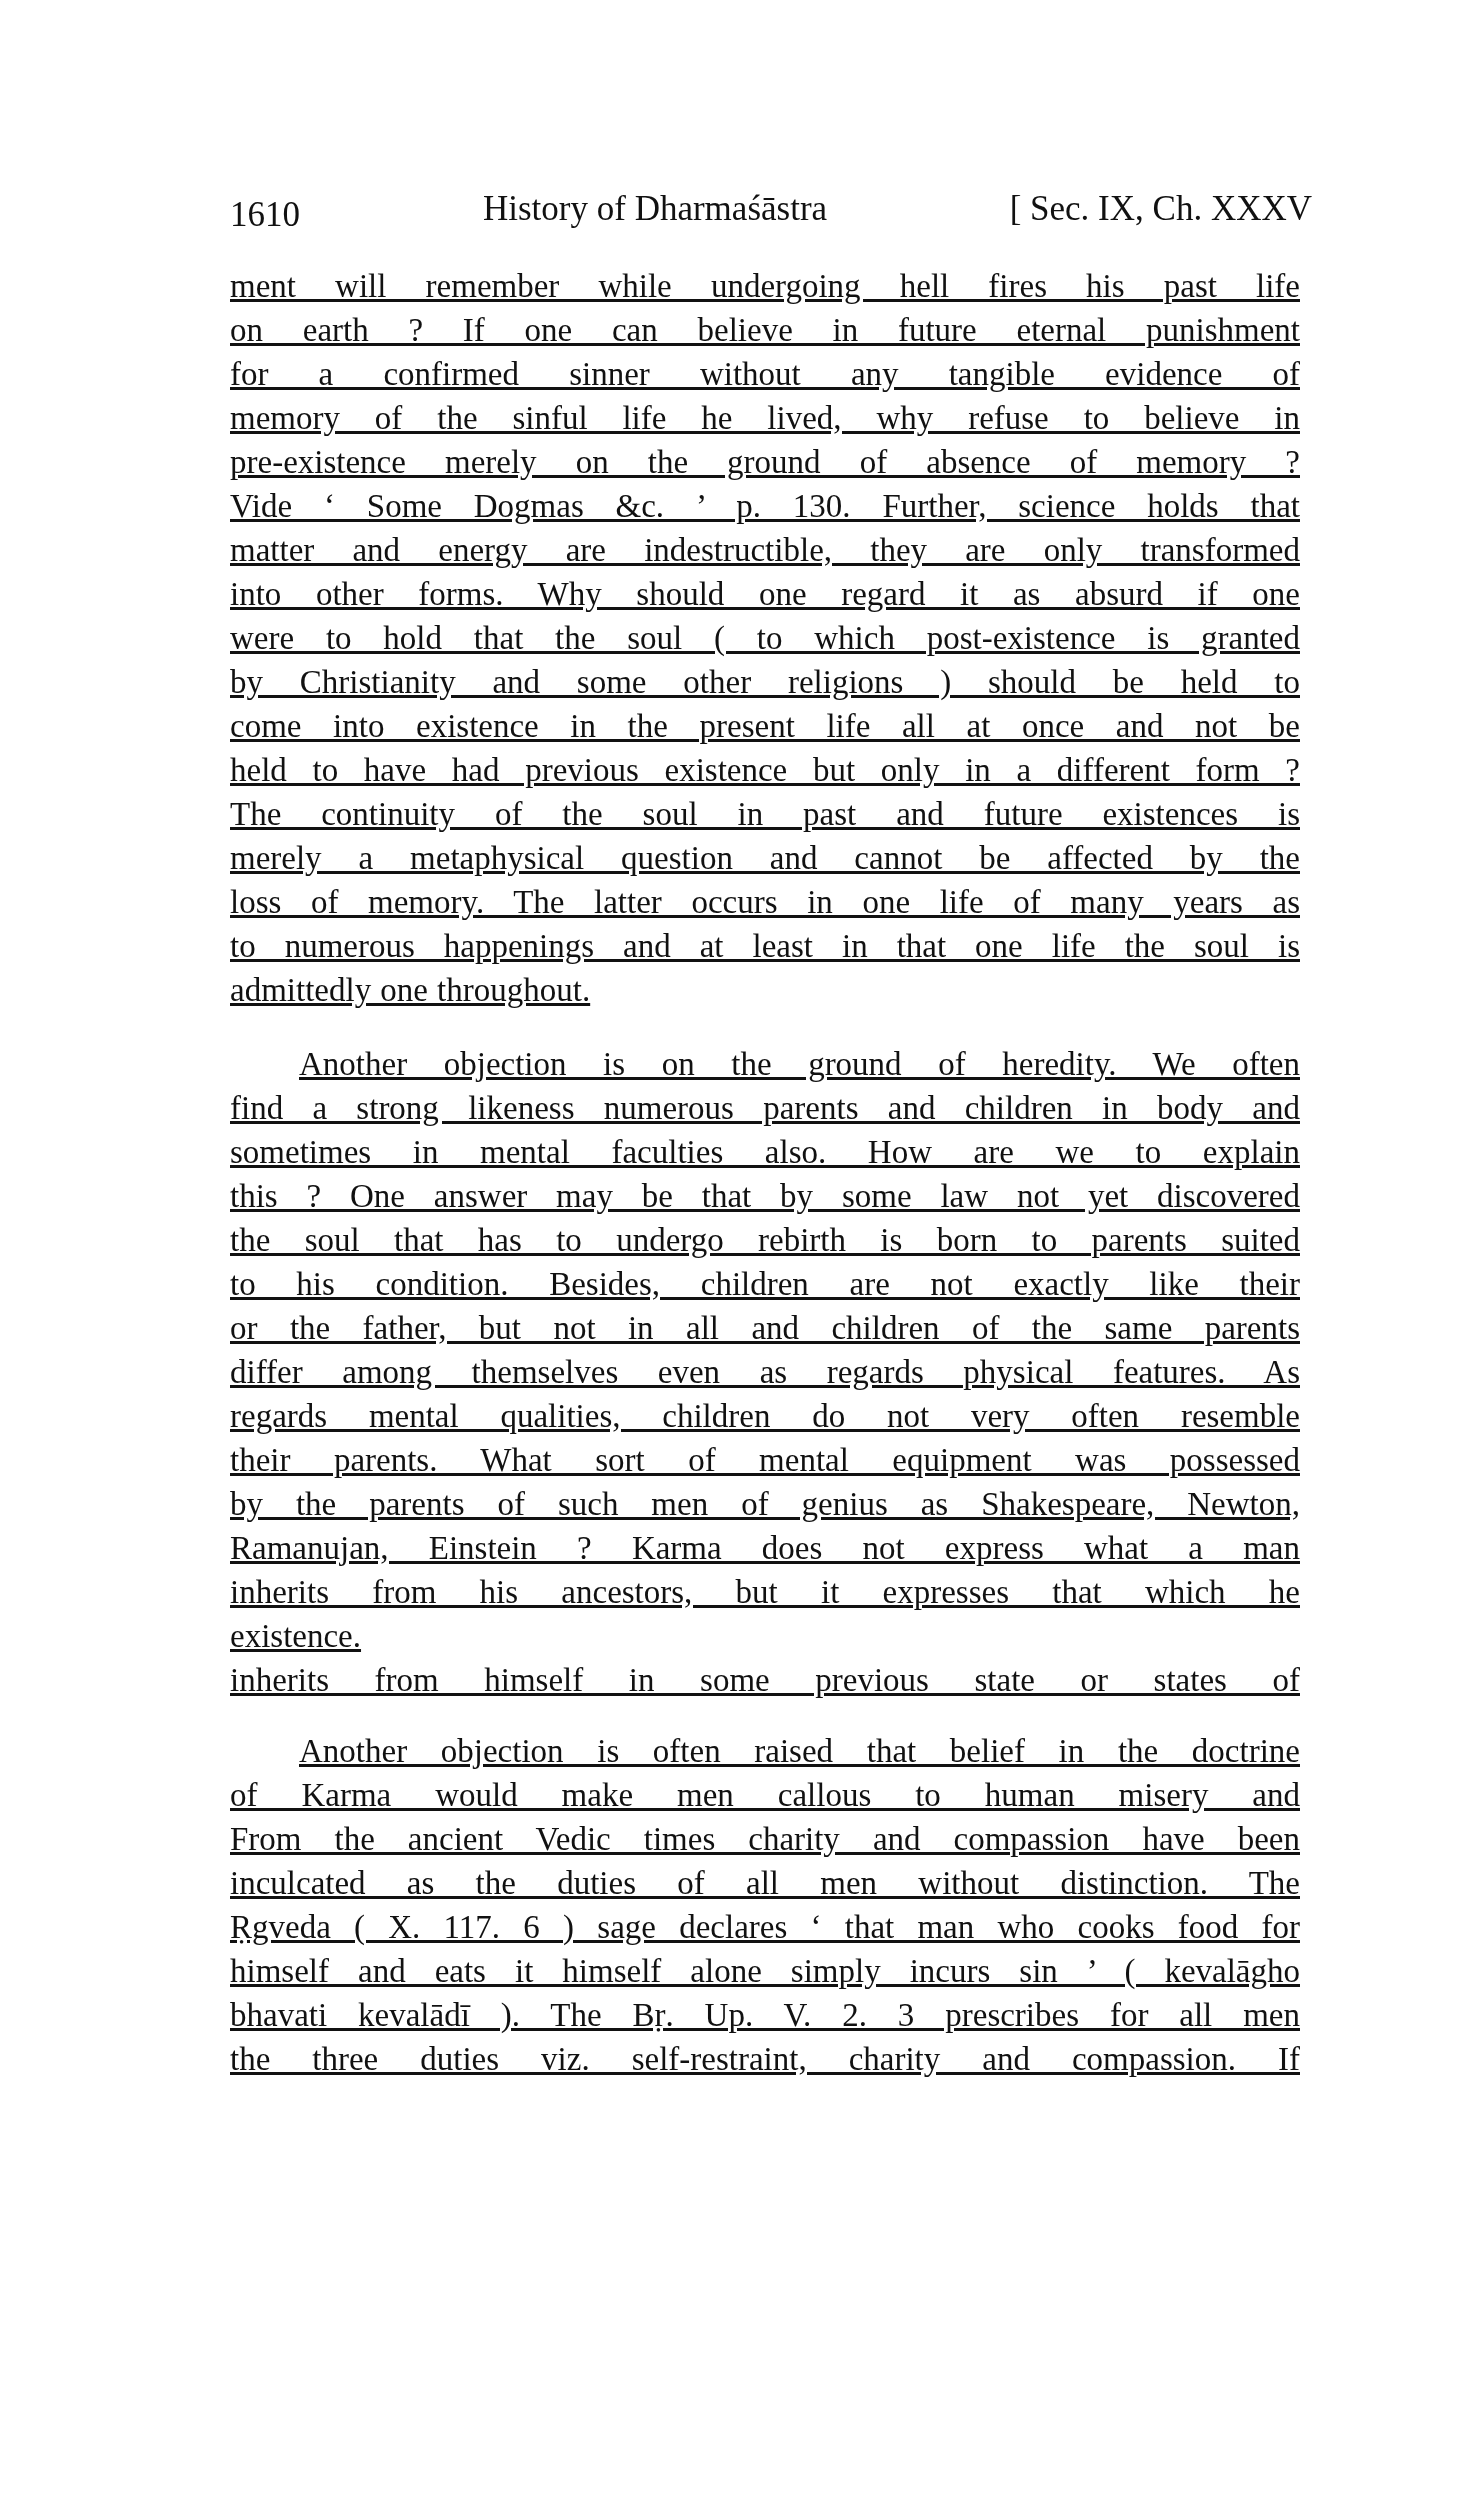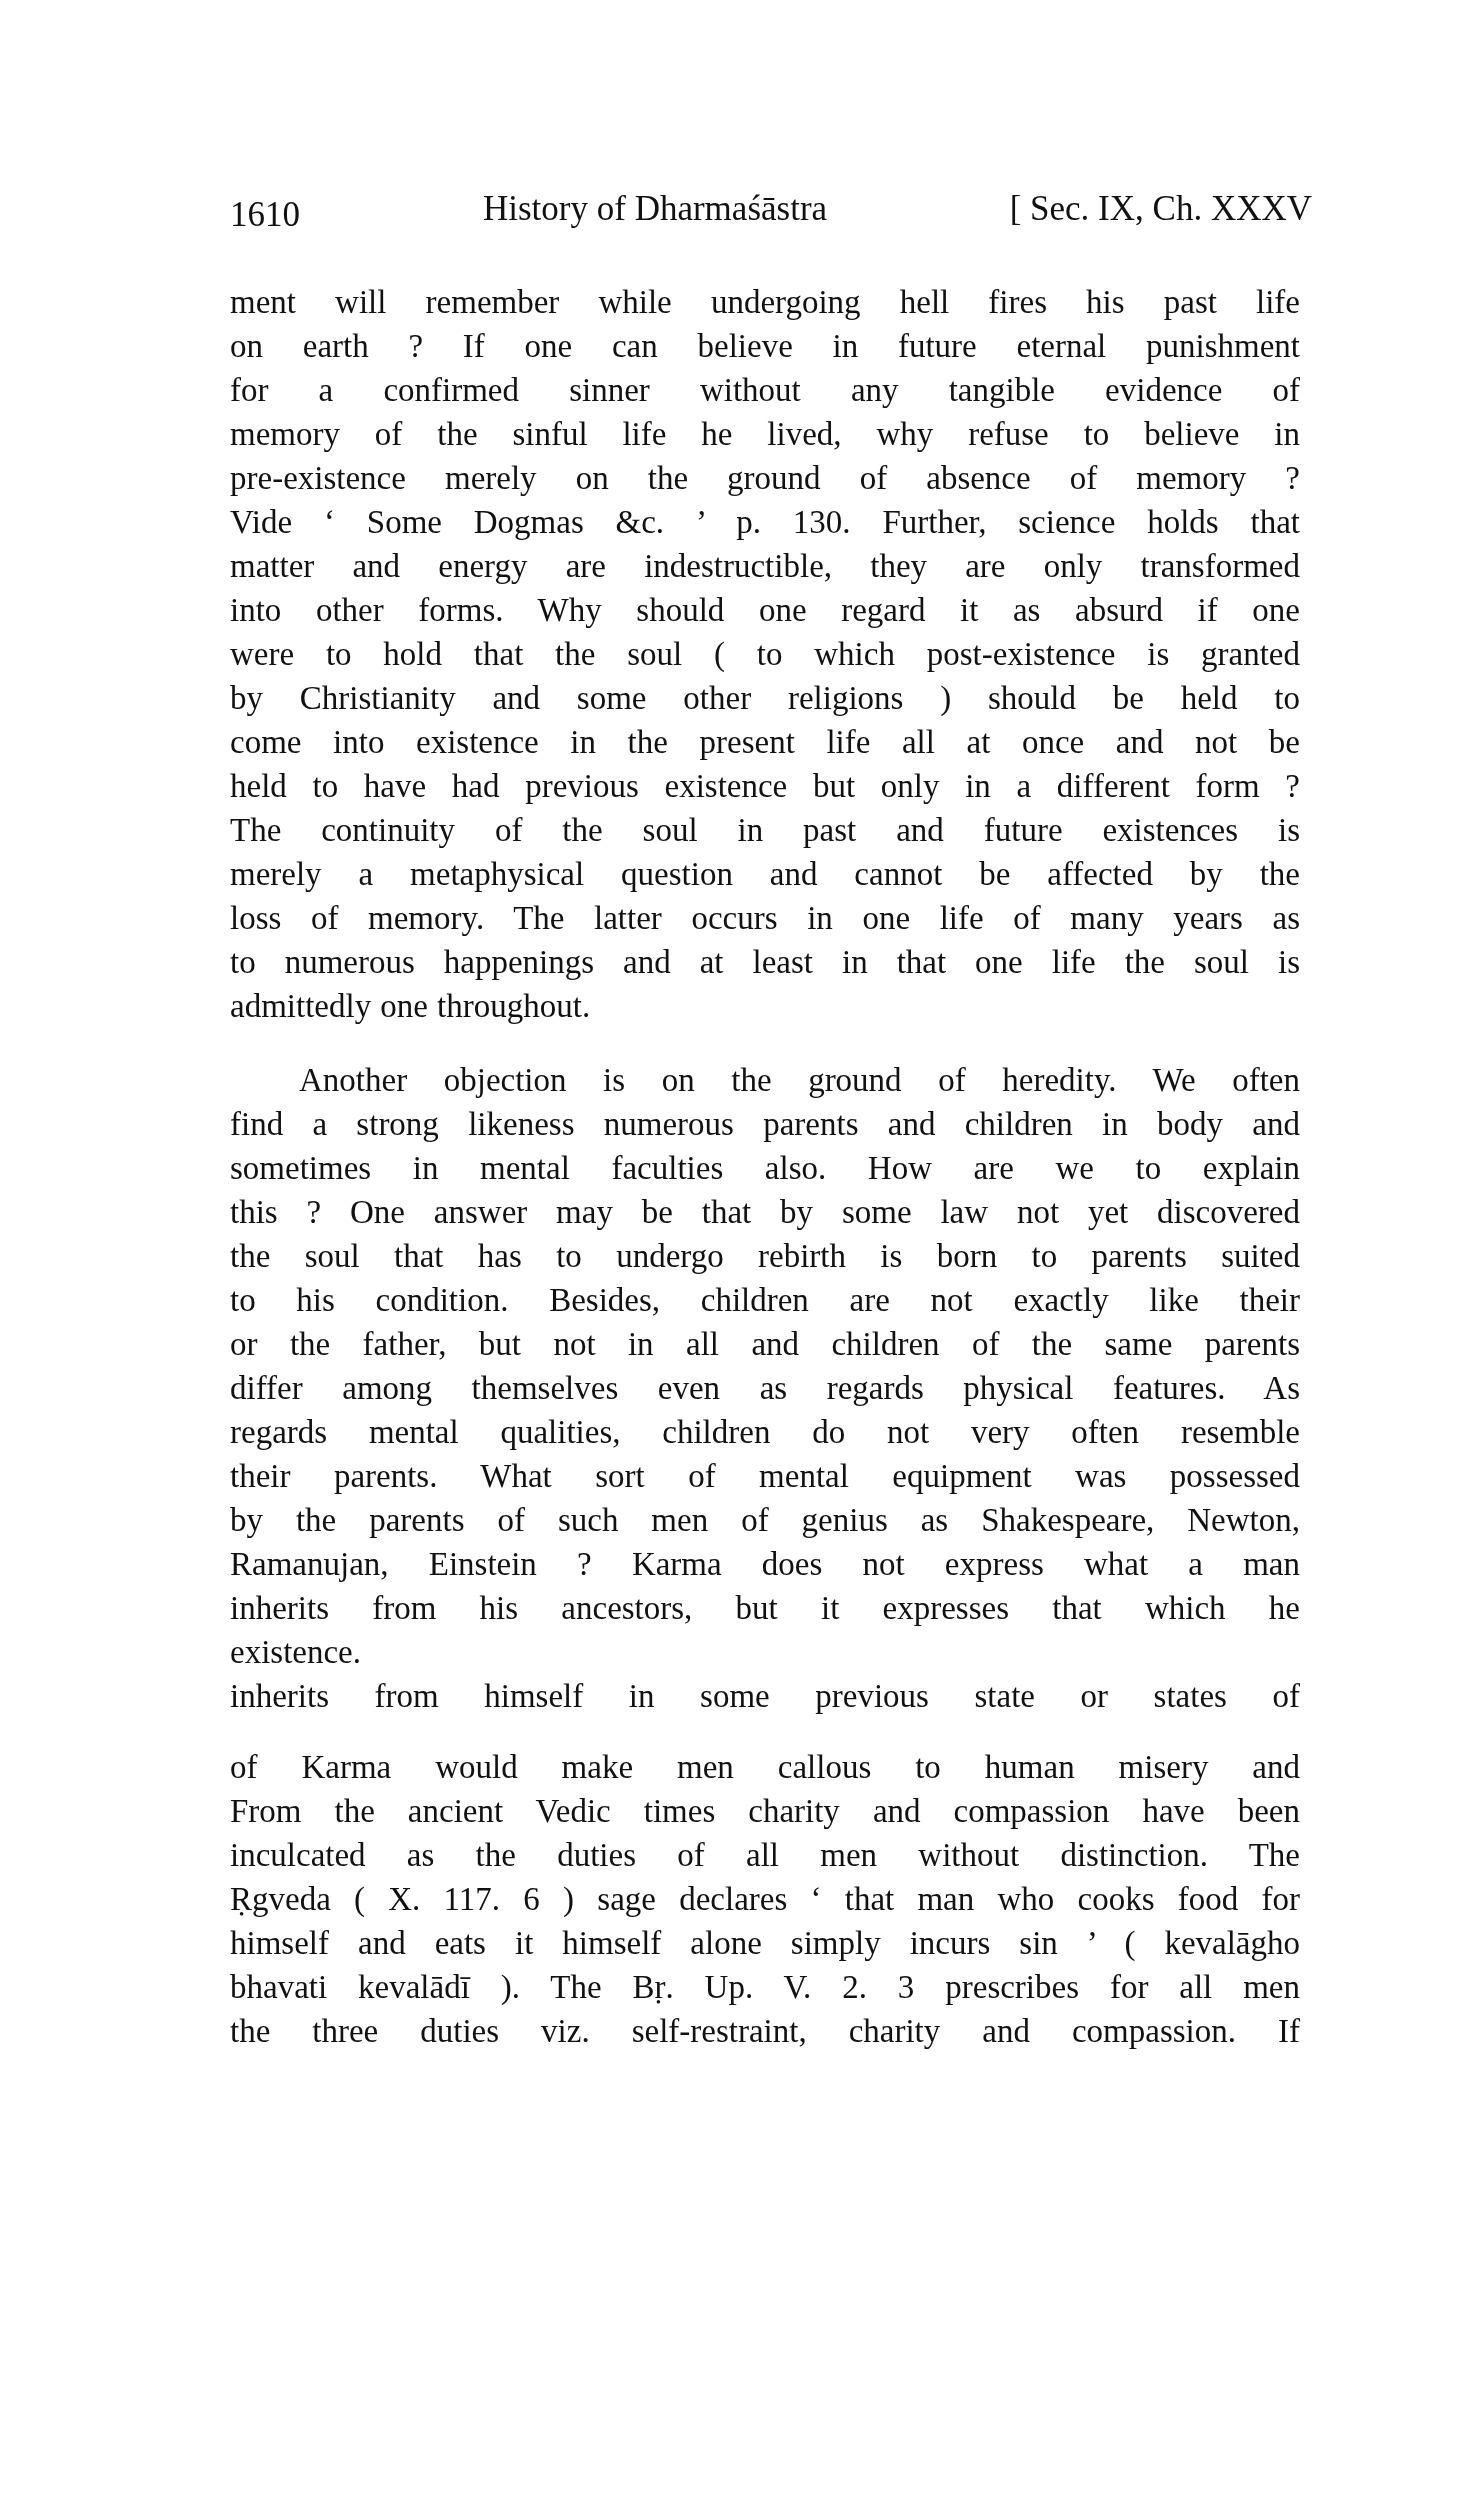--- a/index.html
+++ b/index.html
@@ -9,21 +9,21 @@
     color: #111111;
   }
   .header {
     position: absolute; top: 182px; left: 226px; width: 1086px; height: 53px;
     font-size: 35px; line-height: 53px;
   }
   .page-number { position: absolute; left: 4px; top: 0; margin-top: 6px; }
   .running-title { position: absolute; left: 257px; top: 0; }
   .section-ref { position: absolute; right: 0; top: 0; }
   .body-text {
-    position: absolute; left: 230px; top: 280px; width: 1070px;
+    position: absolute; left: 230px; top: 264px; width: 1070px; text-decoration: underline;
   }
   .para {
     margin: 0; font-size: 33px; line-height: 44px;
     text-align: justify; text-align-last: left;
     word-spacing: 0.9px;
   }
   .gap1 { height: 30px; }
   .gap2 { height: 26.6px; }
   .line { display: block; text-align: justify; text-align-last: justify; white-space: normal; }
   .line.last { text-align-last: left; }
@@ -74,20 +74,21 @@
     <span class="line">by the parents of such men of genius as Shakespeare, Newton,</span>
     <span class="line">Ramanujan, Einstein ? Karma does not express what a man</span>
     <span class="line">inherits from his ancestors, but it expresses that which he</span>
     <span class="line last">existence.</span>
     <span class="line">inherits from himself in some previous state or states of</span>
   </div>
 
   <div class="gap2"></div>
 
   <div class="para">
+    <span class="line" style="padding-left:69px">Another objection is often raised that belief in the doctrine</span>
     <span class="line">of Karma would make men callous to human misery and</span>
     <span class="line">From the ancient Vedic times charity and compassion have been</span>
     <span class="line">inculcated as the duties of all men without distinction. The</span>
     <span class="line">Ṛgveda ( X. 117. 6 ) sage declares ‘ that man who cooks food for</span>
     <span class="line">himself and eats it himself alone simply incurs sin ’ ( kevalāgho</span>
     <span class="line">bhavati kevalādī ). The Bṛ. Up. V. 2. 3 prescribes for all men</span>
     <span class="line">the three duties viz. self-restraint, charity and compassion. If</span>
   </div>
 </div>
 

